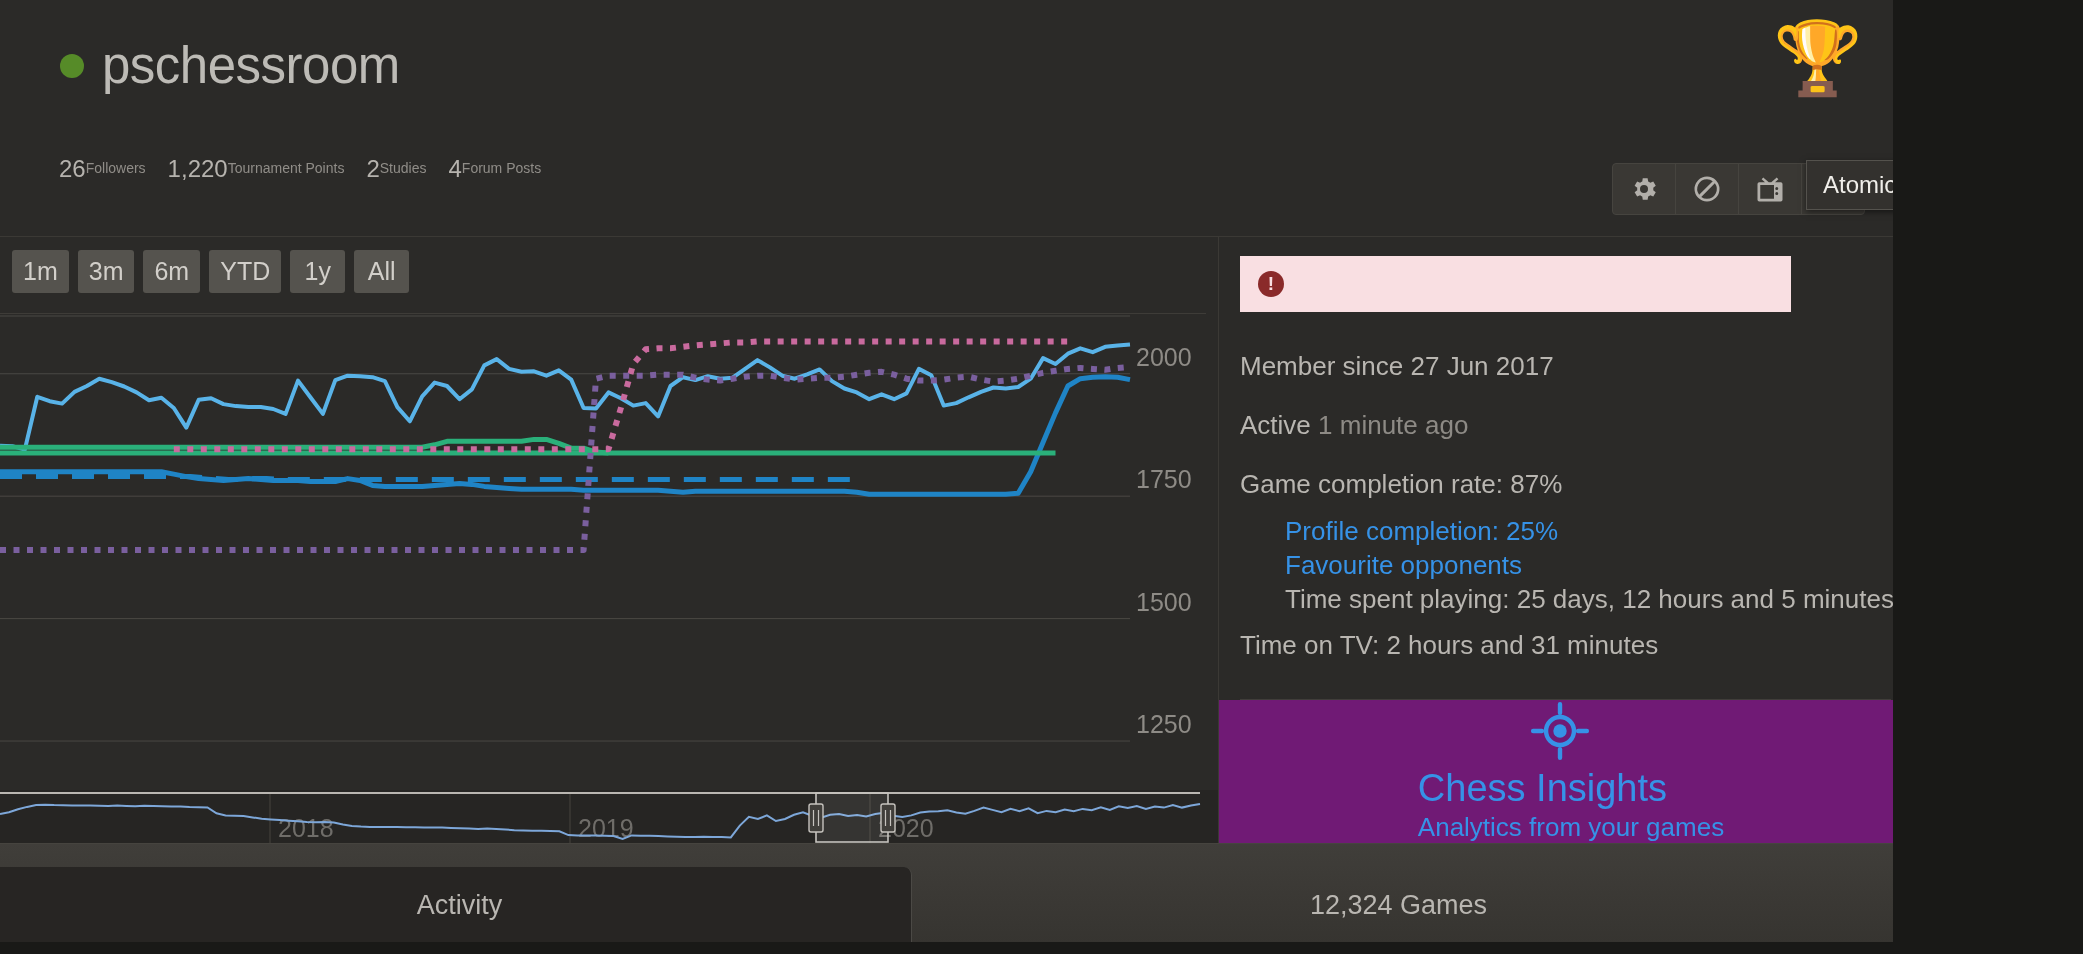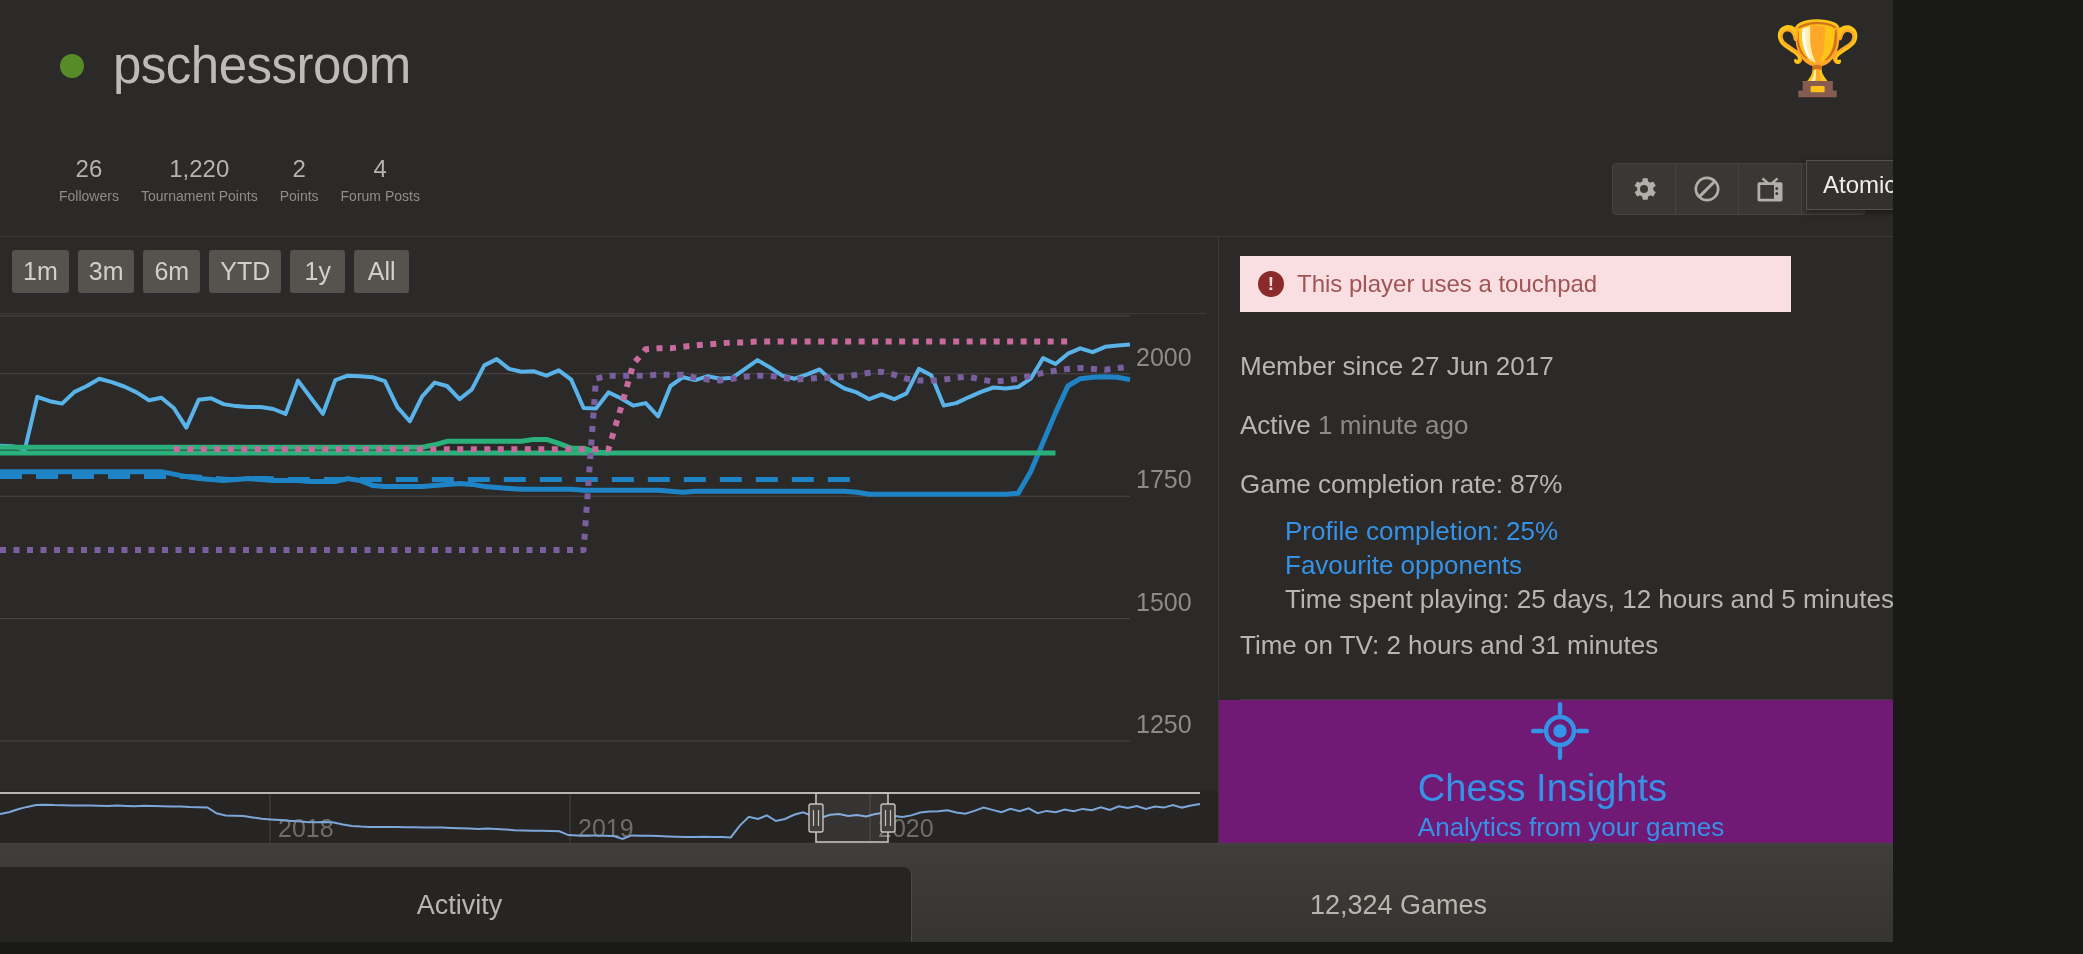--- a/index.html
+++ b/index.html
@@ -3,23 +3,23 @@
 <meta charset="utf-8">
 <style>
   html,body{margin:0;padding:0;background:#191917;}
   body{width:2083px;height:954px;overflow:hidden;font-family:"Liberation Sans",sans-serif;}
   #page{position:absolute;left:0;top:0;width:1893px;height:942px;background:#2b2a28;overflow:hidden;}
 
   
   .hdr{position:absolute;left:0;top:0;width:1893px;height:237px;background:#2b2a28;}
   .uline{position:absolute;left:60px;top:40px;display:flex;align-items:center;}
   .dot{width:24px;height:24px;border-radius:50%;background:#568b28;margin-right:18px;}
-  .uname{font-size:51px;color:#bdbbb6;font-weight:400;letter-spacing:-0.5px;line-height:1;margin-left:11px;}
+  .uname{font-size:51px;color:#bdbbb6;font-weight:400;letter-spacing:-0.5px;line-height:1;}
   .stats{position:absolute;left:48px;top:155px;display:flex;align-items:flex-start;}
-  .stat{display:flex;flex-direction:column;align-items:center;padding:0 11px;}
+  .stat{display:flex;flex-direction:row;align-items:flex-start;padding:0 11px;}
   .stat .v{font-size:24px;color:#b6b3ae;line-height:28px;}
   .stat .l{font-size:14px;color:#908d88;line-height:26px;white-space:nowrap;}
   .trophy{position:absolute;left:1773px;top:20px;font-size:72px;line-height:76px;user-select:none;}
   .iconbar{position:absolute;left:1612px;top:163px;display:flex;border:1px solid #46443f;border-radius:4px;overflow:hidden;background:#3a3834;}
   .ibtn{width:62px;height:50px;display:flex;align-items:center;justify-content:center;border-right:1px solid #46443f;}
   .ibtn:last-child{border-right:none;}
   .ibtn svg{fill:#b2afaa;}
   .tooltip{position:absolute;left:1806px;top:160px;height:48px;display:flex;align-items:center;
            padding:0 16px;background:#33312e;border:1px solid #54524d;color:#f0eeea;font-size:24px;
            white-space:nowrap;z-index:40;box-shadow:0 2px 6px rgba(0,0,0,.5);}
@@ -90,21 +90,21 @@
       <div class="stat">
         <span class="v">26</span>
         <span class="l">Followers</span>
       </div>
       <div class="stat">
         <span class="v">1,220</span>
         <span class="l">Tournament Points</span>
       </div>
       <div class="stat">
         <span class="v">2</span>
-        <span class="l">Points</span>
+        <span class="l">Studies</span>
       </div>
       <div class="stat">
         <span class="v">4</span>
         <span class="l">Forum Posts</span>
       </div>
     </div>
 
     <div class="trophy">🏆</div>
 
     <div class="iconbar">
@@ -190,21 +190,20 @@
           </svg>
       </div>
     </div>
 
     <div class="vdiv"></div>
 
     <div class="right">
 
       <div class="flash">
         <div class="ic">!</div>
-        <div class="tx">This player uses a touchpad</div>
       </div>
 
       <div class="rpanel">
         <div class="rrow">
           <span>Member since</span>
           <span>27 Jun 2017</span>
         </div>
         <div class="rrow">
           <span>Active</span>
           <span class="dim">1 minute ago</span>

